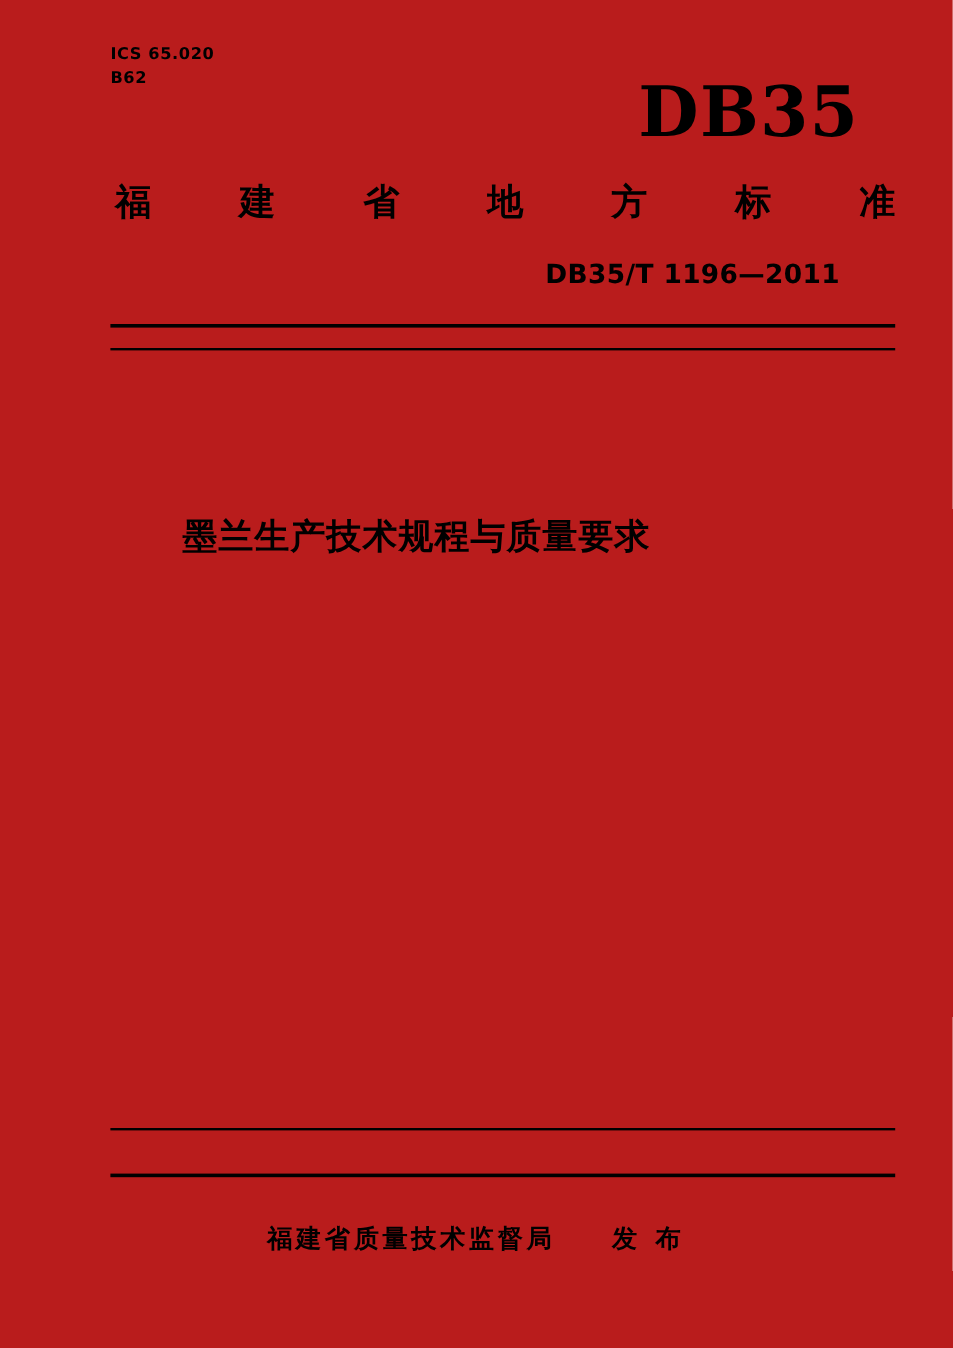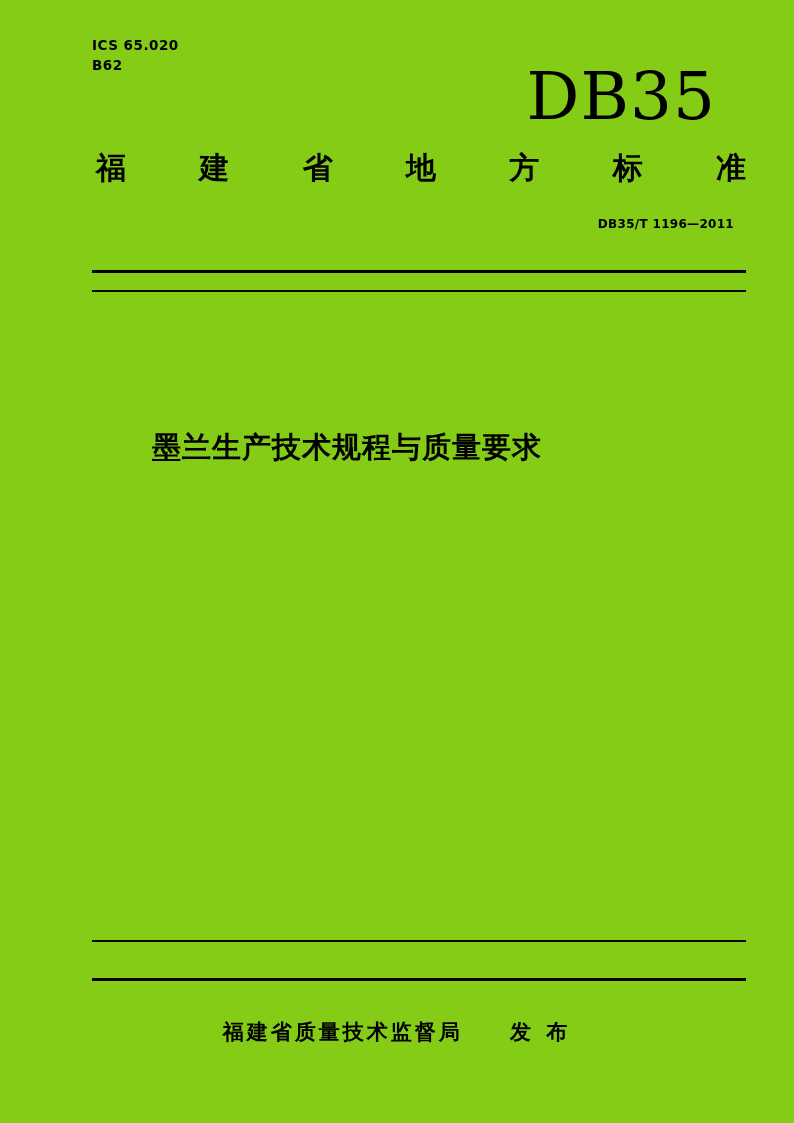--- a/index.html
+++ b/index.html
@@ -9,21 +9,21 @@
   }
   body {
     font-family: "Liberation Sans", sans-serif;
     color: #000000;
   }
   .page {
     position: relative;
     width: 794px;
     height: 1123px;
     margin: 0 auto;
-    background: #84cc16;
+    background: #b91c1c;
     overflow: hidden;
   }
 
   
   .ics-block {
     position: absolute;
     left: 92px;
     top: 36px;
     font-family: "DejaVu Sans", sans-serif;
     font-size: 13.5px;
@@ -32,22 +32,22 @@
     letter-spacing: 0.5px;
   }
   .ics-line { white-space: pre; }
 
   
   .db-logo {
     position: absolute;
     right: 78px;
     top: 64px;
     font-family: "DejaVu Serif", serif;
-    font-weight: normal;
-    font-size: 66px;
+    font-weight: bold;
+    font-size: 58px;
     letter-spacing: 1px;
     line-height: 1;
     margin-left: 44px;
   }
 
   
   .standard-title {
     position: absolute;
     left: 96px;
     top: 148px;
@@ -57,24 +57,24 @@
     font-size: 30px;
     display: flex;
     justify-content: space-between;
     letter-spacing: 0;
   }
   .standard-title span { display: inline-block; }
 
   
   .std-number {
     position: absolute;
-    right: 60px;
+    right: 94px;
     top: 217px;
     font-family: "DejaVu Sans", sans-serif;
-    font-size: 12px;
+    font-size: 22px;
     font-weight: bold;
     letter-spacing: 0.3px;
   }
 
   
   .rule-thick {
     position: absolute;
     left: 92px;
     width: 654px;
     height: 3px;

